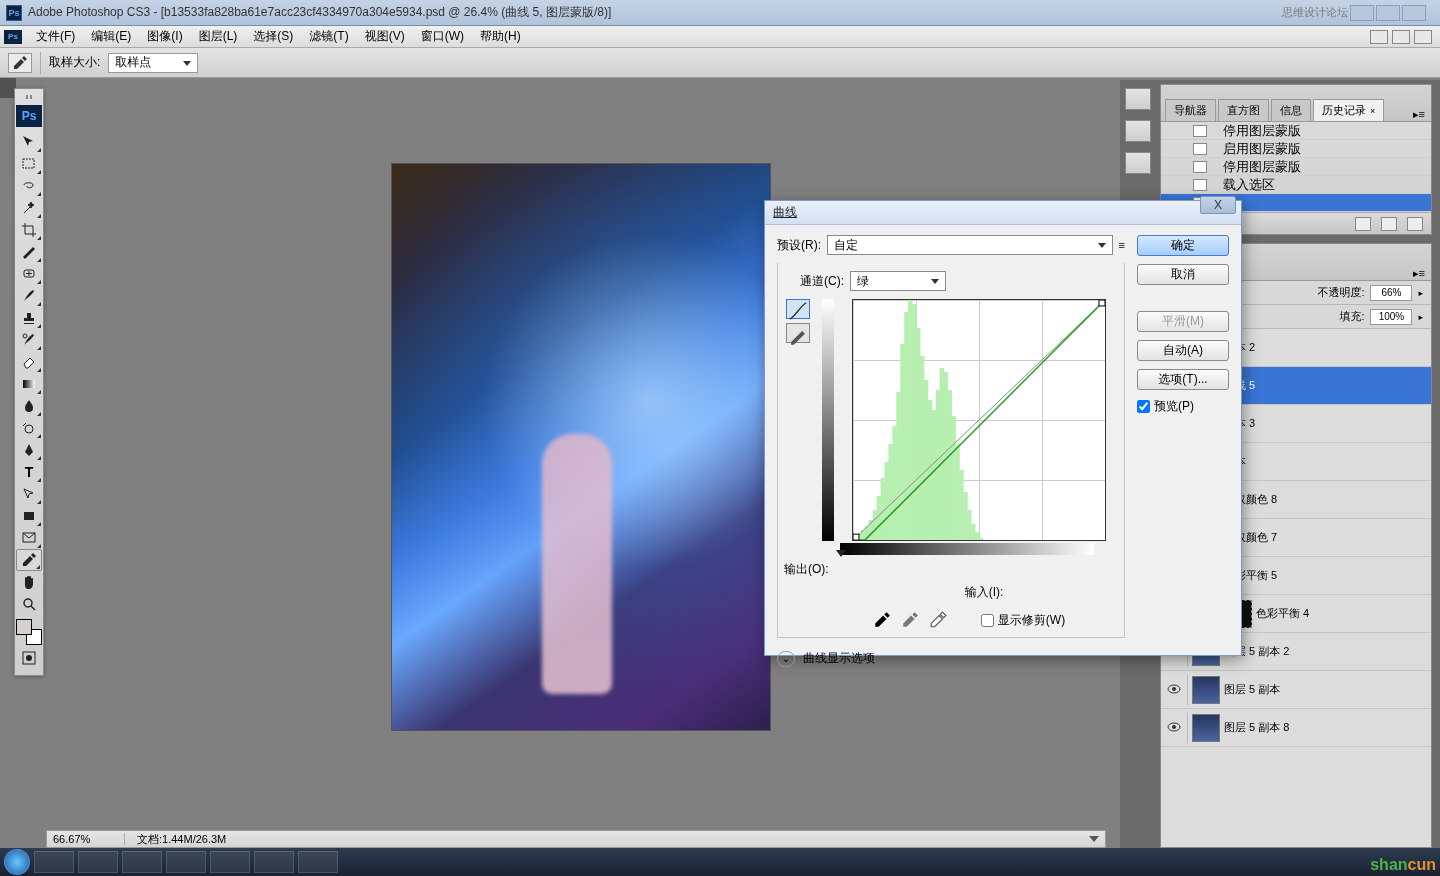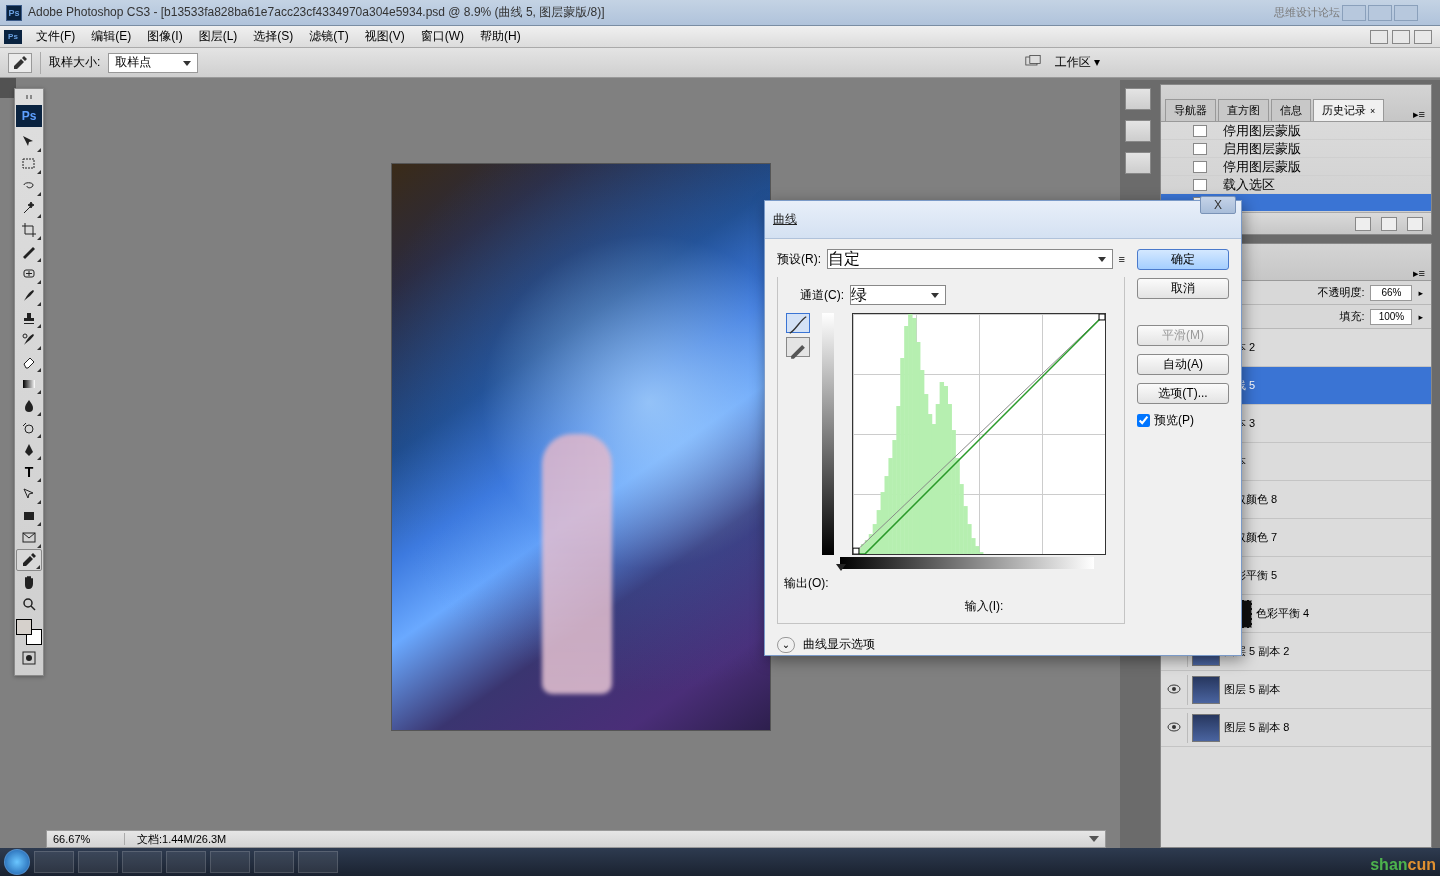--- a/index.html
+++ b/index.html
@@ -1,21 +1,21 @@
 <!DOCTYPE html>
 <html><head>
 <meta charset="utf-8">
 <style>
 * { margin:0; padding:0; box-sizing:border-box; font-family:"Microsoft YaHei",Tahoma,Arial,sans-serif; }
 body { width:1440px; height:876px; background:#808080; overflow:hidden; position:relative; font-size:12px; }
 
 
 .titlebar { height:26px; background:linear-gradient(#c4d3e4,#b0c3db); display:flex; align-items:center; padding-left:6px; color:#333; border-bottom:1px solid #7a8da3; }
 .titlebar .ps-badge { width:16px; height:16px; background:#0a2340; border:1px solid #3a5a88; margin-right:6px; display:flex; align-items:center; justify-content:center; color:#6aa0e0; font-size:9px; font-weight:bold; }
-.titlebar .right { margin-left:auto; display:flex; gap:2px; padding-right:22px; font-size:11px; color:#7a7a7a; }
+.titlebar .right { margin-left:auto; display:flex; gap:2px; padding-right:14px; font-size:11px; color:#7a7a7a; }
 .titlebar .winbtn { width:24px; height:16px; background:#b7c8dd; border:1px solid #8aa0bb; }
 
 
 .menubar { height:22px; background:linear-gradient(#f0f0f0,#dcdcdc); display:flex; align-items:center; padding-left:4px; border-bottom:1px solid #aaa; }
 .menubar .ps-doc { width:18px; height:14px; background:#0a2340; color:#6aa0e0; font-size:8px; display:flex; align-items:center; justify-content:center; margin-right:6px; font-weight:bold; }
 .menubar .menu-item { padding:0 8px; cursor:default; }
 .menubar .doc-btns { margin-left:auto; display:flex; gap:4px; padding-right:8px; }
 .menubar .doc-btns span { width:18px; height:14px; border:1px solid #888; background:#e8e8e8; }
 
 
@@ -74,25 +74,25 @@
 .layerrow { display:flex; align-items:center; height:38px; border-bottom:1px solid #c4c4c4; padding:0 4px; gap:4px; font-size:11px; }
 .layerrow.sel { background:#3a74d4; color:#fff; }
 .layerrow .eye { width:18px; text-align:center; }
 .layerrow .thumb { width:28px; height:28px; background:#fff; border:1px solid #777; }
 .layerrow .thumb.adj { background:radial-gradient(circle,#000 40%,#fff 42%);} 
 .layerrow .thumb.mask { background:#111; border:1px dashed #888; }
 .layerrow .thumb.img { background:linear-gradient(#27375f,#4a64a0); }
 
 
 .curves { position:absolute; left:764px; top:200px; width:478px; height:456px; background:#f0f0f0; border:1px solid #7a9ac8; box-shadow:2px 4px 14px rgba(0,0,0,0.4); }
-.curves .dlg-title { height:38px; background:linear-gradient(#e8eff9,#d4e1f2); display:flex; align-items:center; padding:0 8px; border-bottom:1px solid #b0c2da; font-size:12px; color:#222;text-decoration:underline; }
+.curves .dlg-title { height:24px; background:linear-gradient(#e8eff9,#d4e1f2); display:flex; align-items:center; padding:0 8px; border-bottom:1px solid #b0c2da; font-size:12px; color:#222;text-decoration:underline; }
 .curves .body { padding:10px 12px; display:flex; gap:12px; }
 .curves .left { flex:1; }
 .curves .row2 { display:flex; align-items:center; gap:6px; font-size:12px; margin-bottom:8px; }
-.curves .combo { flex:1; height:20px; background:#fff; border:1px solid #888; position:relative; display:flex; align-items:center; font-size:16px; }
+.curves .combo { flex:1; height:20px; background:#fff; border:1px solid #888; position:relative; display:flex; align-items:center; padding-left:6px; font-size:12px; }
 .curves .combo::after { content:""; position:absolute; right:6px; top:7px; border-left:4px solid transparent; border-right:4px solid transparent; border-top:5px solid #333; }
 .curves .plot-area { display:flex; gap:8px; }
 .curves .plot-toolcol { width:28px; display:flex; flex-direction:column; gap:4px; }
 .curves .plot-toolcol .pt { width:24px; height:20px; border:1px solid #888; background:#e4e4e4; }
 .curves .plot-toolcol .pt.active { border:1px solid #3a74d4; background:#d4e2f6; }
 .curves .plot-wrap { flex:1; }
 .curves .plot { width:254px; height:242px; border:1px solid #333; background:#fff; position:relative; margin-left:18px; }
 .curves .plot .grid { position:absolute; inset:0; background:
   linear-gradient(#ccc 1px,transparent 1px) 0 0/100% 25%,
   linear-gradient(90deg,#ccc 1px,transparent 1px) 0 0/25% 100%; }
@@ -121,21 +121,21 @@
 .panel .close-x{ margin-left:auto; padding:0 6px; font-size:11px;}
 .ext-x { position:absolute; left:1200px; top:196px; width:36px; height:18px; background:linear-gradient(#c5d3e8,#a8bdd9); border:1px solid #7a93b7; display:flex; align-items:center; justify-content:center; font-size:12px; color:#333; border-radius:2px; z-index:50;}
 
 svg.icon { width:16px; height:16px; }
 </style>
 </head>
 <body>
 
 <div class="titlebar">
   <div class="ps-badge">Ps</div>
-  <span>Adobe Photoshop CS3 - [b13533fa828ba61e7acc23cf4334970a304e5934.psd @ 8.9% (曲线 5, 图层蒙版/8)]</span>
+  <span>Adobe Photoshop CS3 - [b13533fa828ba61e7acc23cf4334970a304e5934.psd @ 26.4% (曲线 5, 图层蒙版/8)]</span>
   <div class="right">
     <span>思维设计论坛</span>
     <span class="winbtn"></span>
     <span class="winbtn"></span>
     <span class="winbtn"></span>
   </div>
 </div>
 
 <div class="menubar">
   <div class="ps-doc">Ps</div>
@@ -159,29 +159,20 @@
   <div class="tool-thumb">
     <svg class="icon" viewBox="0 0 16 16">
         <path d="M12 1l3 3-2 2-3-3zM9 4l3 3-7 7H2v-3z" fill="#333"></path>
       </svg>
   </div>
   <span style="width:1px;height:22px;background:#aaa"></span>
   <span>取样大小:</span>
   <div class="dropdown">
       <span>取样点</span>
     </div>
-  <div class="workspace">
-    <div class="lock-icon">
-      <svg class="icon" viewBox="0 0 20 16">
-          <rect x="1" y="3" width="14" height="10" fill="none" stroke="#444"></rect>
-          <rect x="6" y="1" width="13" height="10" fill="#ddd" stroke="#444"></rect>
-        </svg>
-    </div>
-    <span>工作区 ▾</span>
-  </div>
 </div>
 
 <div class="canvas-zone">
   <div class="canvas-img">
       <div class="figure"></div>
     </div>
 </div>
 
 <div class="toolbox-well"></div>
 <div class="toolbox">
@@ -613,20 +604,35 @@
             <div class="io" style="margin-left:-38px;">
               <div class="cell">
                   <span>输出(O):</span>
                 </div>
             </div>
             <div class="io" style="justify-content:center;margin-left:30px;align-items:center;">
               <div class="cell">
                   <span>输入(I):</span>
                 </div>
             </div>
+            <div class="pickers">
+              <svg class="pick" viewBox="0 0 16 16">
+                  <path d="M12 1l3 3-2 2-3-3zM9 4l3 3-7 7H2v-3z" fill="#000"></path>
+                </svg>
+              <svg class="pick" viewBox="0 0 16 16">
+                  <path d="M12 1l3 3-2 2-3-3zM9 4l3 3-7 7H2v-3z" fill="#777"></path>
+                </svg>
+              <svg class="pick" viewBox="0 0 16 16">
+                  <path d="M12 1l3 3-2 2-3-3zM9 4l3 3-7 7H2v-3z" fill="#fff" stroke="#555"></path>
+                </svg>
+              <label class="showclip">
+                  <input type="checkbox" style="">
+                  <span>显示修剪(W)</span>
+                </label>
+            </div>
           </div>
         </div>
       </div>
       <div class="disp-opts">
         <div class="chev">⌄</div>
         <span>曲线显示选项</span>
       </div>
     </div>
     <div class="btns">
       <div class="btn primary">确定</div>

